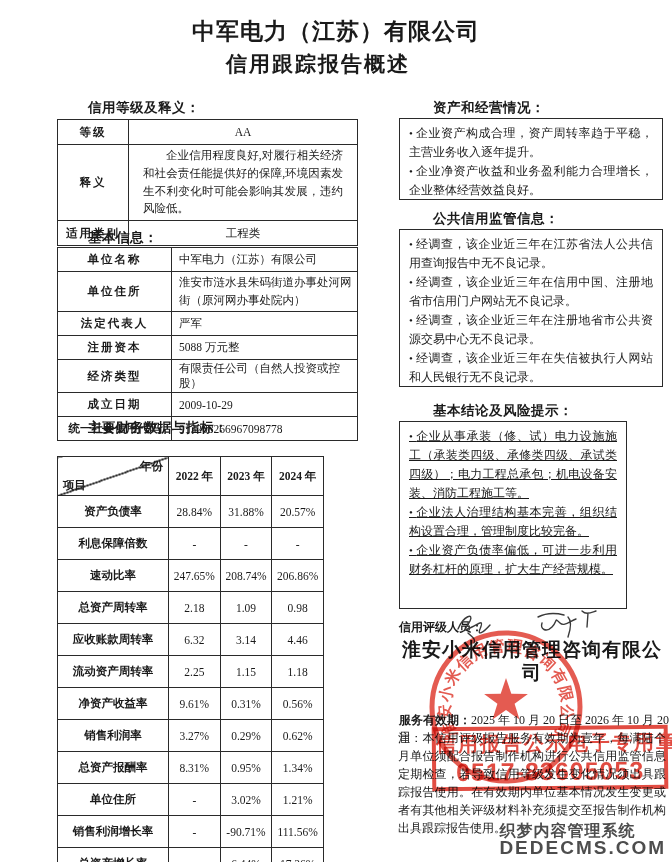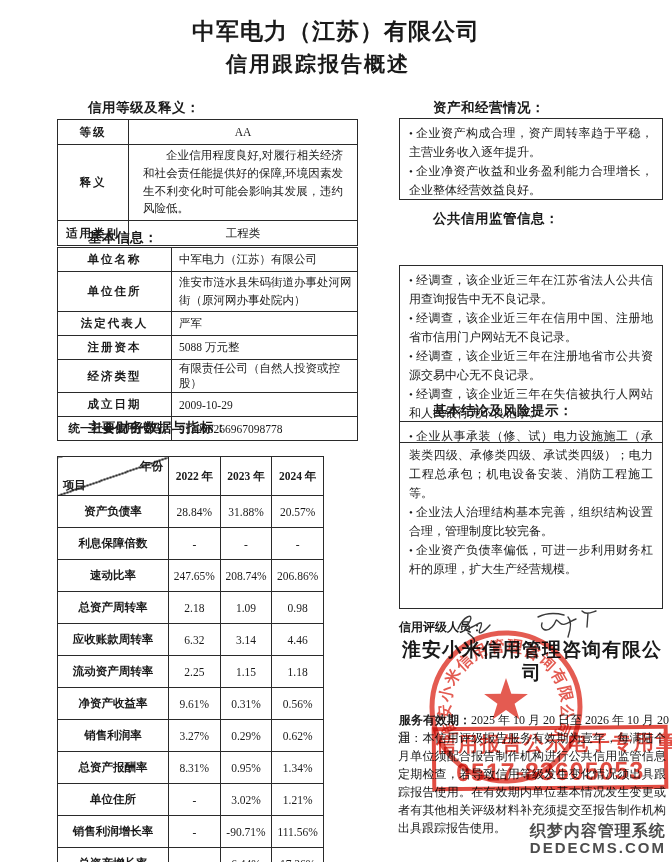--- a/index.html
+++ b/index.html
@@ -37,21 +37,21 @@
   .note{font-size:12px;line-height:18px;text-align:justify;margin:0;}
   
   .stamp-wrap{mix-blend-mode:multiply;opacity:.88;}
   .rect-stamp{border:4px solid #dd3327;color:#dd3327;text-align:center;transform:rotate(-.6deg);}
   .rect-stamp .l1{font-size:20px;font-weight:bold;letter-spacing:2px;line-height:26px;white-space:nowrap;}
   .rect-stamp .l2{font-size:25px;font-weight:bold;letter-spacing:1px;line-height:30px;font-family:"Liberation Sans","DejaVu Sans",sans-serif;}
   
   .wm{right:6px;bottom:6px;text-align:left;color:#4d4d4d;font-family:"Liberation Sans","DejaVu Sans",sans-serif;font-weight:bold;
       text-shadow:1px 0 #fff,-1px 0 #fff,0 1px #fff,0 -1px #fff,1px 1px #fff,-1px -1px #fff,1px -1px #fff,-1px 1px #fff;}
   .wm .w1{font-size:16px;line-height:17px;letter-spacing:1px;}
-  .wm .w2{font-size:15px;line-height:17px;letter-spacing:2px;}
+  .wm .w2{font-size:19px;line-height:17px;letter-spacing:2px;}
   .sig-ink{stroke:#3a3a3a;stroke-width:1.4;fill:none;stroke-linecap:round;}
 </style>
 </head>
 <body>
 
 <div id="page">
 
   <div class="abs doc-title">中军电力（江苏）有限公司</div>
   <div class="abs doc-subtitle">信用跟踪报告概述</div>
 
@@ -203,29 +203,29 @@
       </table>
   </div>
 
   <div class="abs sec-h" style="left:433px;top:99px;">资产和经营情况：</div>
   <div class="abs box" style="left:399px;top:118px;width:264px;height:82px;">
     <p class="bullet">企业资产构成合理，资产周转率趋于平稳，主营业务收入逐年提升。</p>
     <p class="bullet">企业净资产收益和业务盈利能力合理增长，企业整体经营效益良好。</p>
   </div>
 
   <div class="abs sec-h" style="left:433px;top:210px;">公共信用监管信息：</div>
-  <div class="abs box" style="left:399px;top:229px;width:264px;height:178px;margin-top:36px;">
+  <div class="abs box" style="left:399px;top:229px;width:264px;height:158px;">
     <p class="bullet">经调查，该企业近三年在江苏省法人公共信用查询报告中无不良记录。</p>
     <p class="bullet">经调查，该企业近三年在信用中国、注册地省市信用门户网站无不良记录。</p>
     <p class="bullet">经调查，该企业近三年在注册地省市公共资源交易中心无不良记录。</p>
     <p class="bullet">经调查，该企业近三年在失信被执行人网站和人民银行无不良记录。</p>
   </div>
 
   <div class="abs sec-h" style="left:433px;top:402px;">基本结论及风险提示：</div>
-  <div class="abs box" style="left:399px;top:421px;width:264px;height:188px;">
+  <div class="abs box" style="left:399px;top:421px;width:228px;height:188px;text-decoration:underline;">
     <p class="bullet">企业从事承装（修、试）电力设施施工（承装类四级、承修类四级、承试类四级）；电力工程总承包；机电设备安装、消防工程施工等。</p>
     <p class="bullet">企业法人治理结构基本完善，组织结构设置合理，管理制度比较完备。</p>
     <p class="bullet">企业资产负债率偏低，可进一步利用财务杠杆的原理，扩大生产经营规模。</p>
   </div>
 
   <div class="abs meta" style="left:399px;top:619px;font-weight:bold;">信用评级人员：</div>
 
   <svg class="abs" style="left:450px;top:603px;" width="170" height="42" viewBox="0 0 170 42">
     <path class="sig-ink" d="M8,26 C14,12 24,10 20,18 C16,26 10,30 22,24 C30,20 34,16 30,26 C27,33 33,30 40,22 M18,30 C22,34 26,36 24,40"></path>
     <path class="sig-ink" d="M88,14 C96,10 106,10 114,12 M92,20 C90,26 96,30 102,24 C108,18 104,14 110,20 C114,24 120,18 126,16 M118,14 C122,18 120,28 118,34 M132,8 C136,12 140,10 146,8 M138,10 L137,24"></path>

